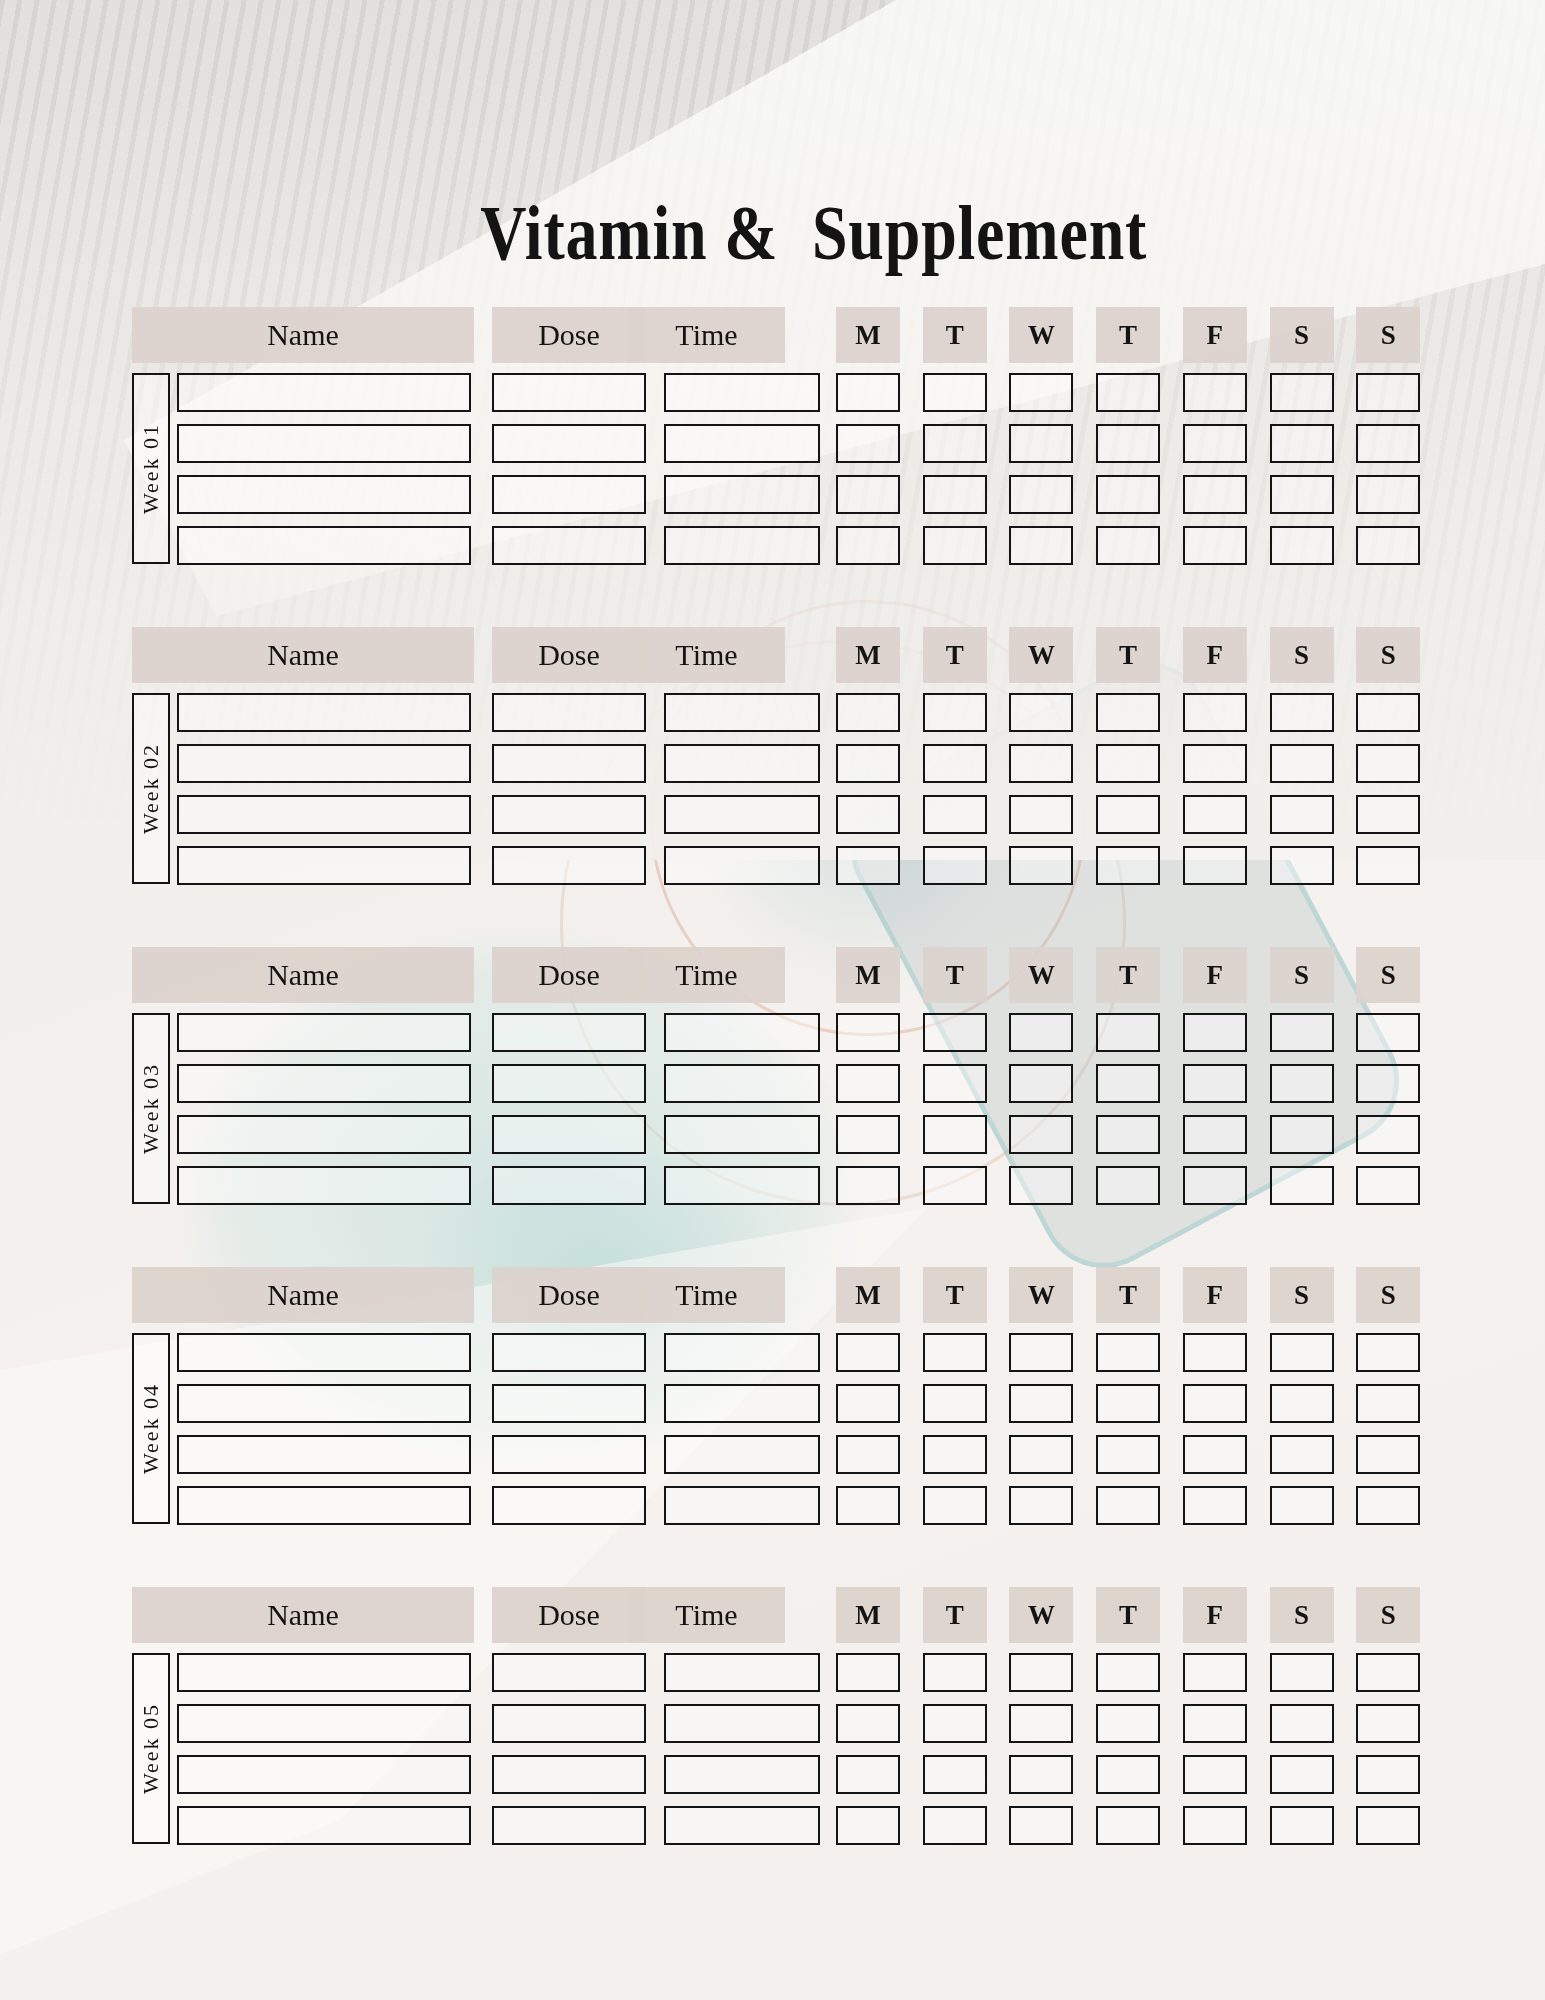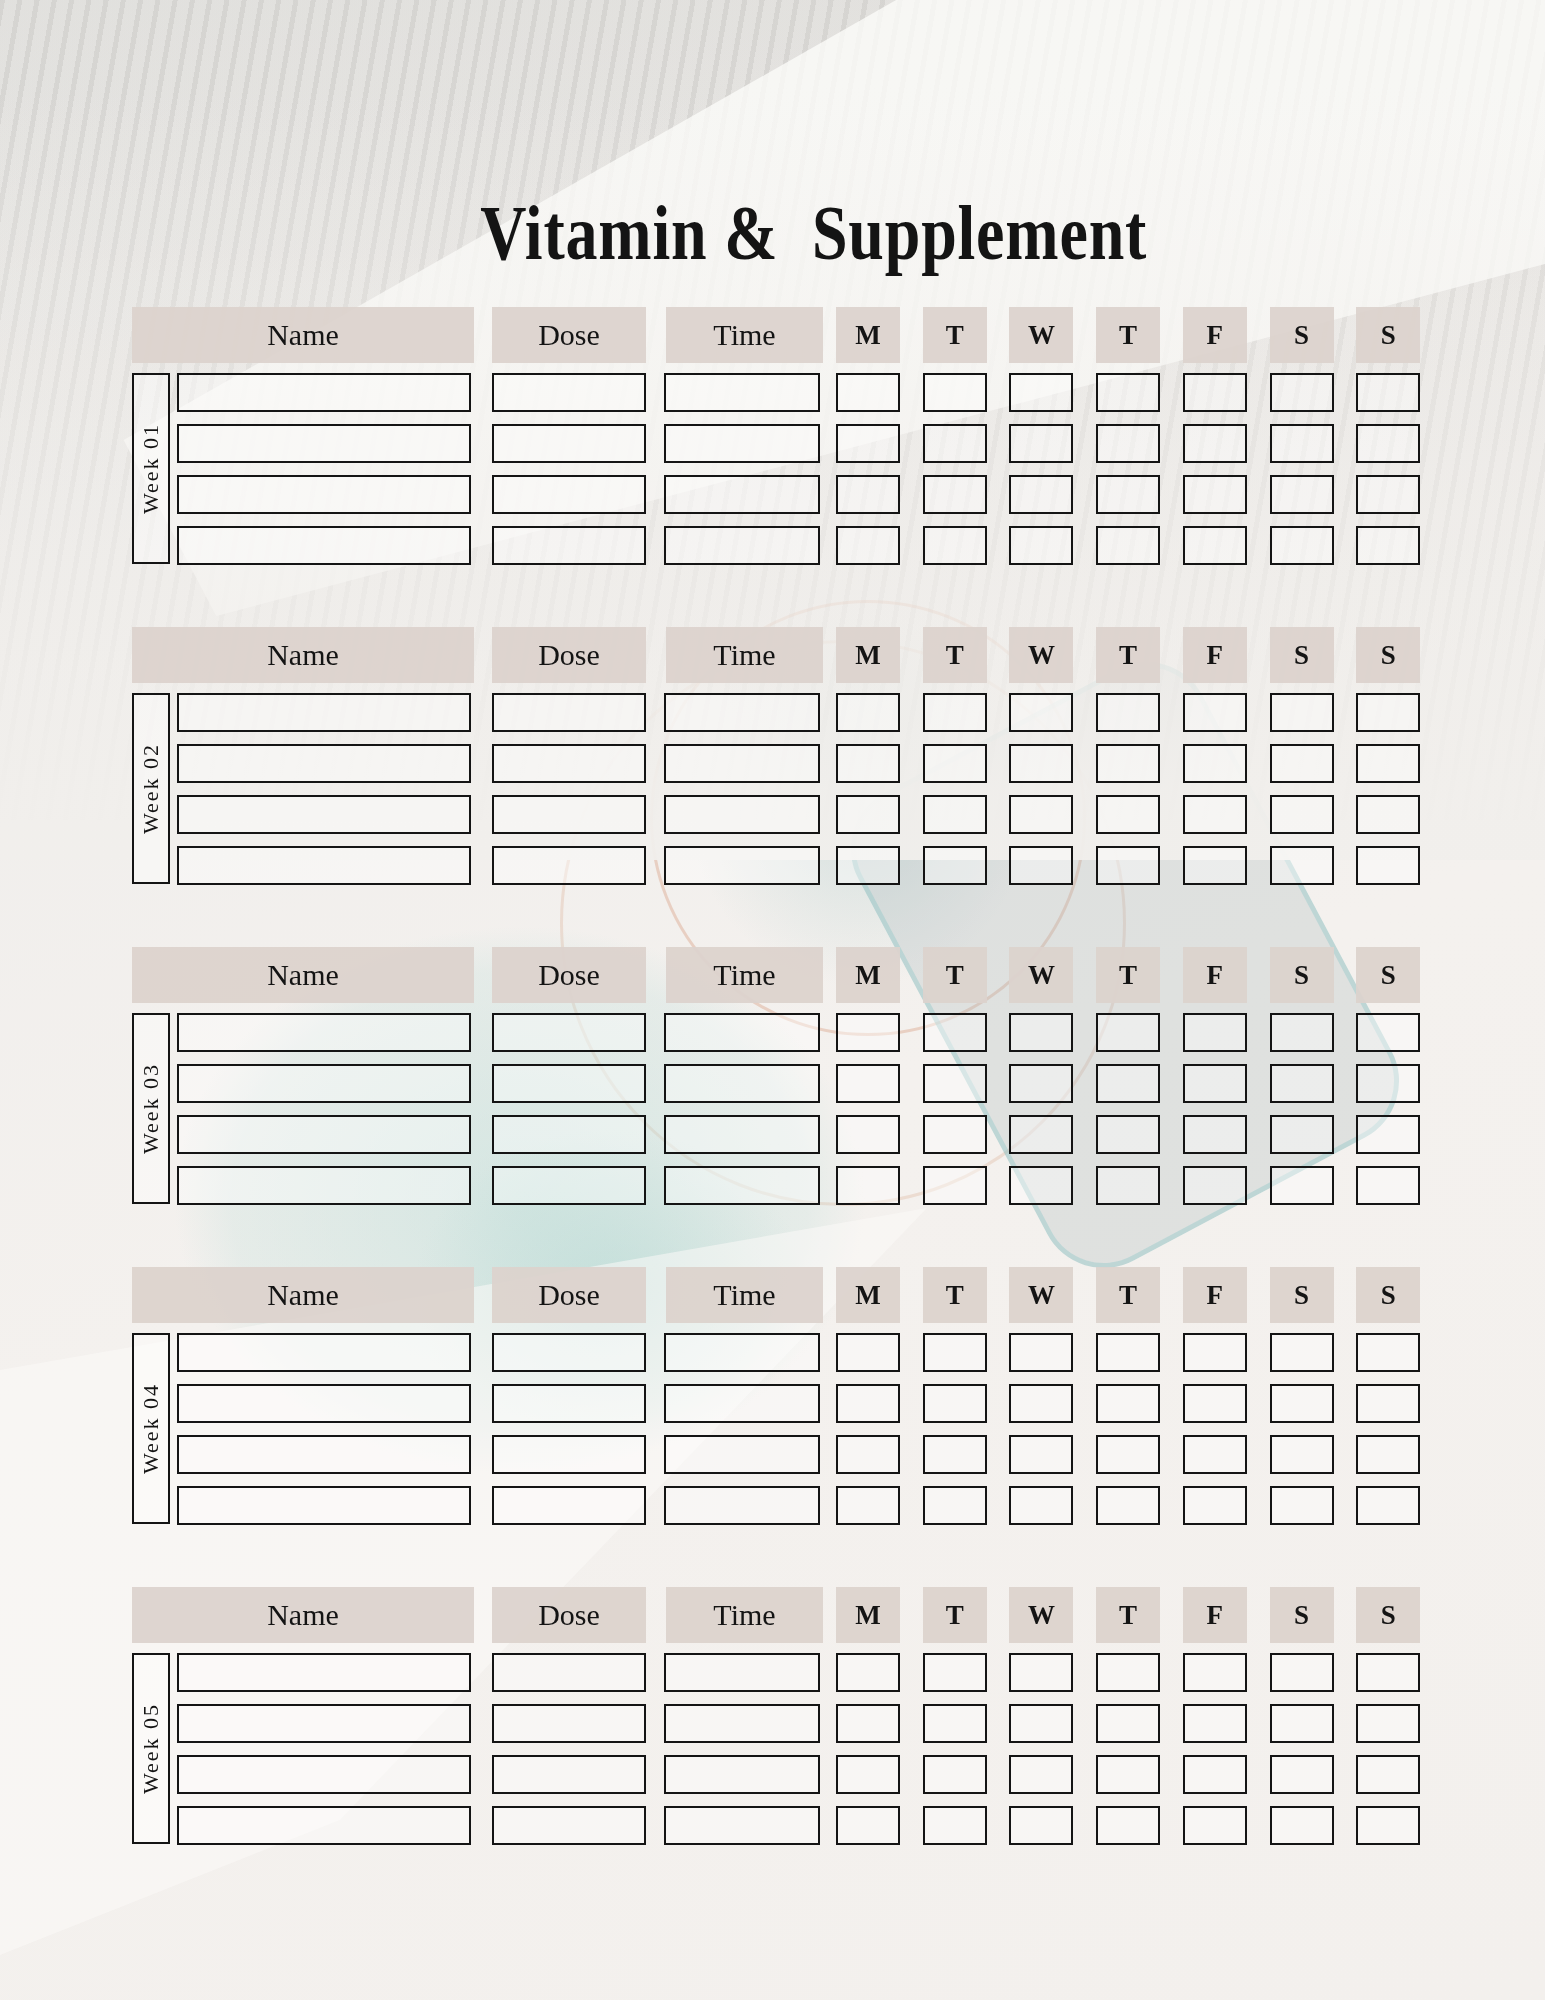--- a/index.html
+++ b/index.html
@@ -65,21 +65,21 @@
   .date-line{width:303px;height:30px;border-bottom:3px solid #141414;margin-left:2px;}
   
   .weeks{position:absolute;left:0;top:0;width:1545px;height:2000px;}
   .week-section{position:absolute;left:0;width:1520px;height:280px;}
   .col-header{
     position:absolute;top:0;height:56px;background:rgba(220,210,205,.94);
     display:flex;align-items:center;justify-content:center;font-size:30px;
   }
   .name-header{left:132px;width:342px;}
   .dose-header{left:492px;width:154px;}
-  .time-header{left:666px;width:157px;}
+  .time-header{left:628px;width:157px;}
   .day-header{
     position:absolute;top:0;height:56px;width:64px;background:rgba(220,210,205,.94);
     display:flex;align-items:center;justify-content:center;font-size:27px;font-weight:700;
   }
   .week-strip{
     position:absolute;left:132px;top:66px;width:38px;height:191px;
     border:2px solid #141414;background:rgba(255,255,255,.42);box-sizing:border-box;
     display:flex;align-items:center;justify-content:center;
   }
   .week-strip-label{writing-mode:vertical-rl;transform:rotate(180deg);

